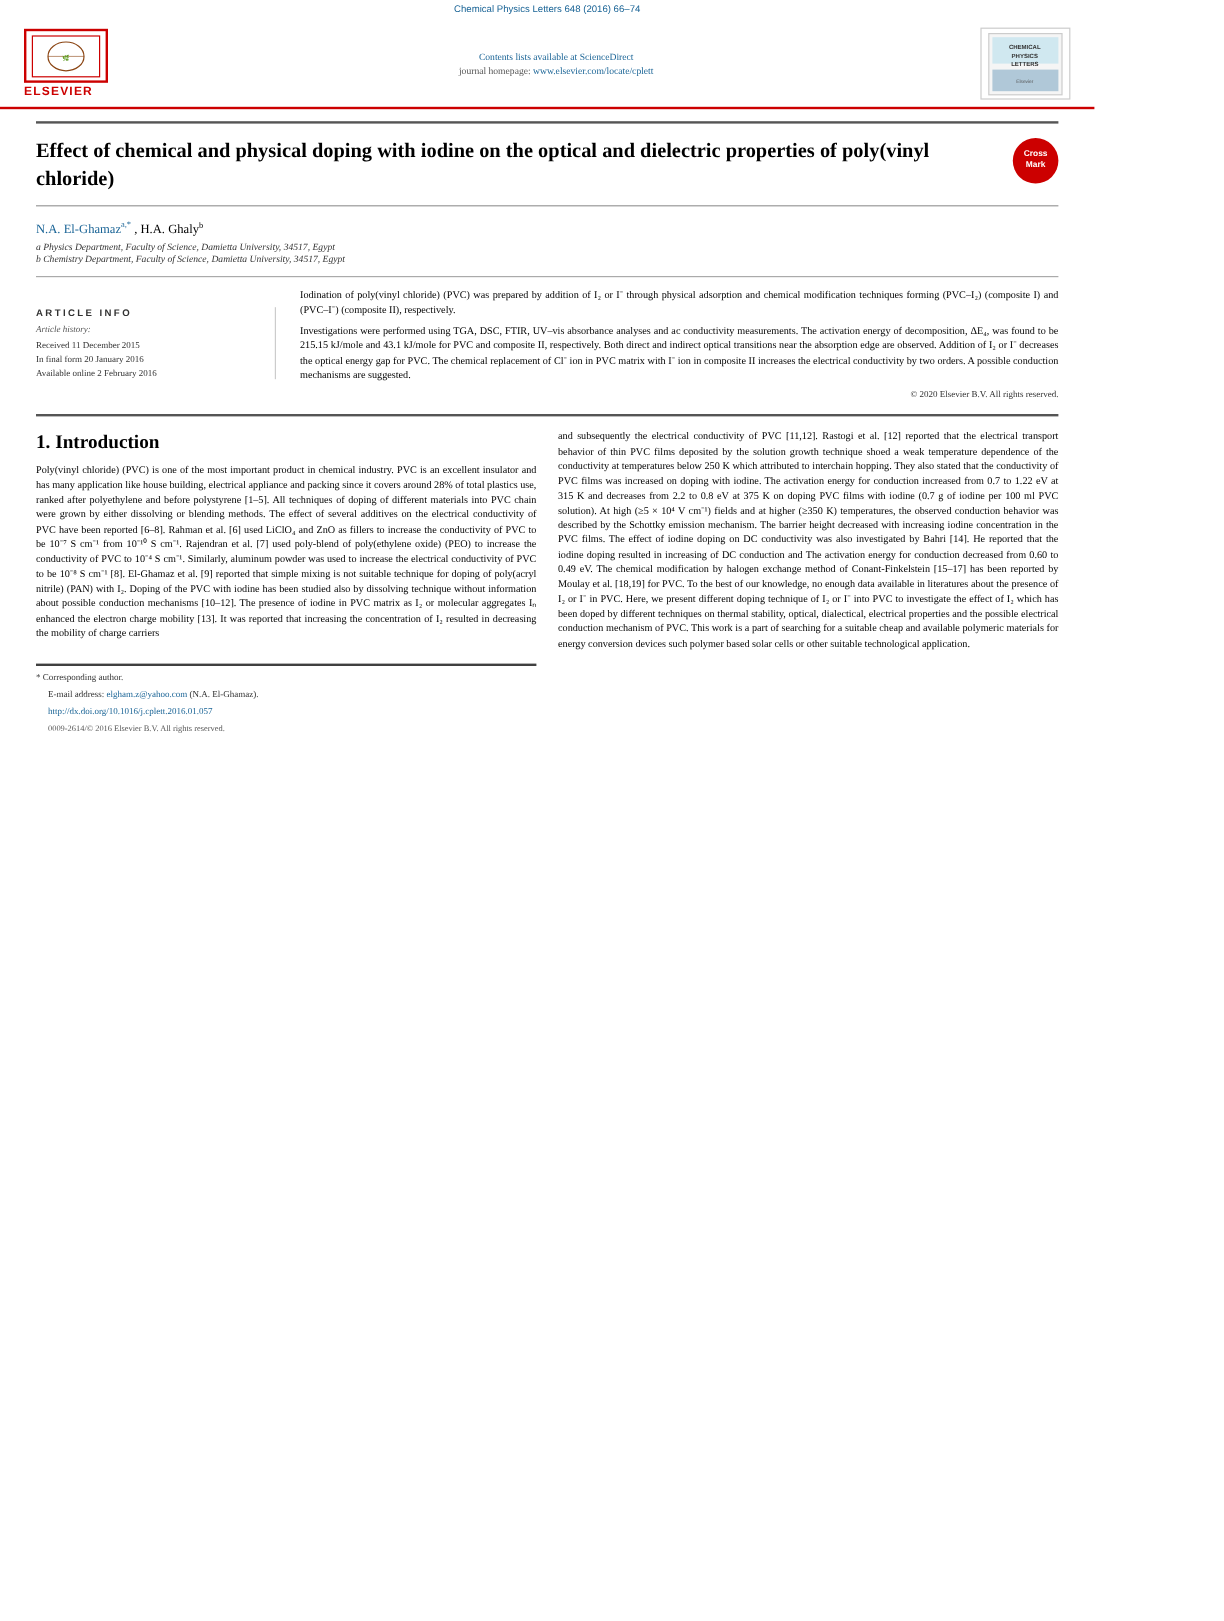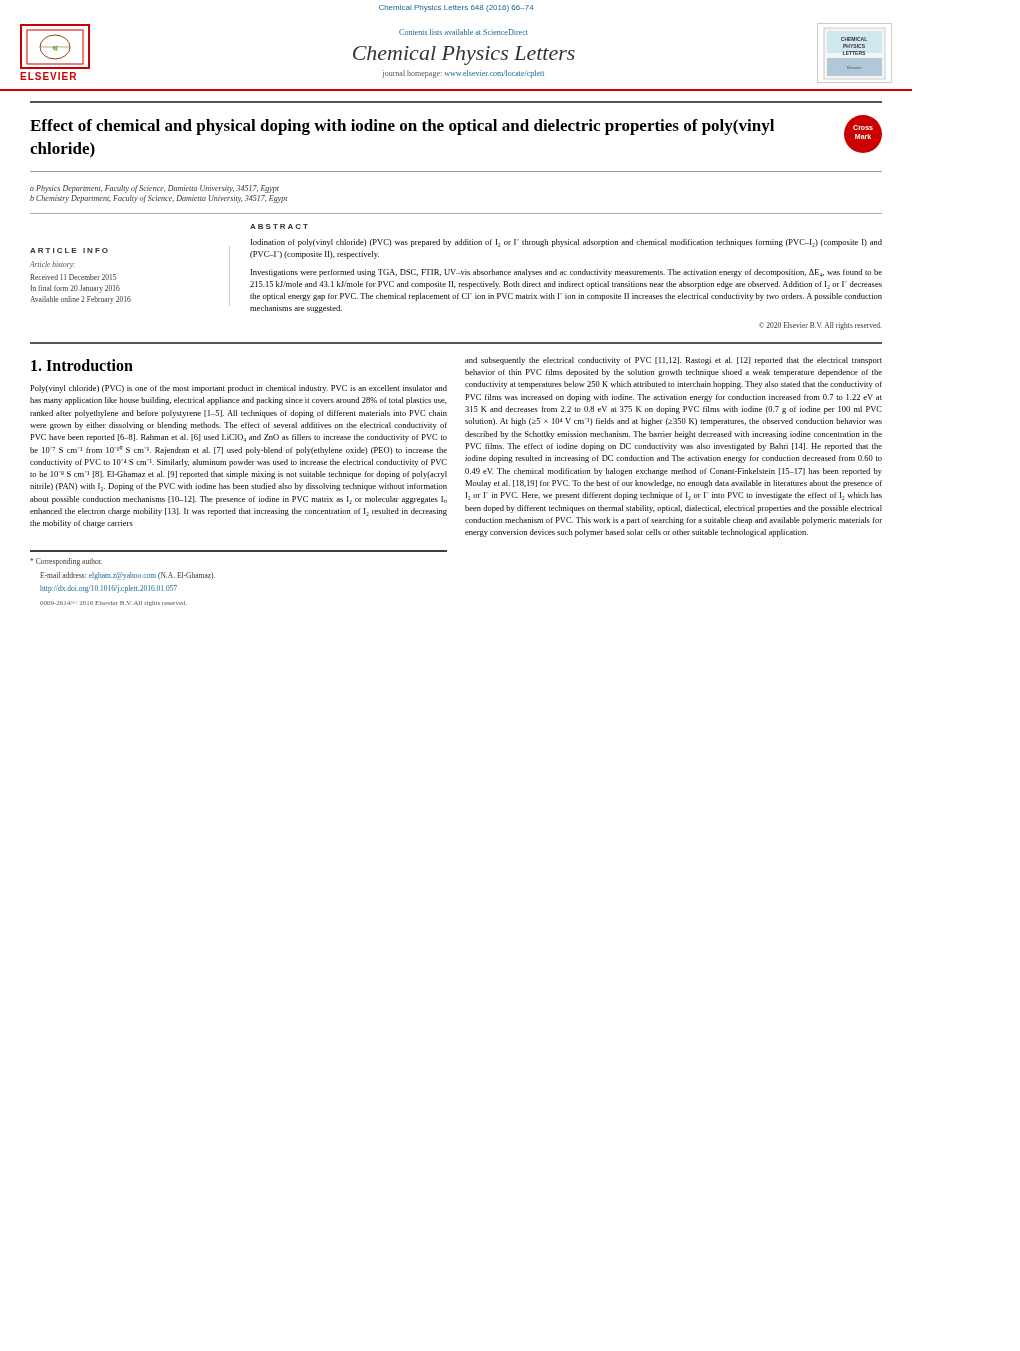--- a/index.html
+++ b/index.html
@@ -295,21 +295,20 @@
         </svg>
       </div>
       <div class="elsevier-text">ELSEVIER</div>
     </div>
 
     <div class="header-center">
       <div class="journal-ref-link">
         <span>Contents lists available at</span>
         <a href="#" style="color:#1a6496;">ScienceDirect</a>
       </div>
-      <div class="journal-title-header">Chemical Physics Letters</div>
       <div class="journal-homepage">
         <span>journal homepage:</span>
         <a href="#" style="color:#1a6496;">www.elsevier.com/locate/cplett</a>
       </div>
     </div>
 
     <div class="journal-logo-box">
       <svg width="65" height="55" viewBox="0 0 65 55">
         <rect x="2" y="2" width="61" height="51" fill="#f5f5f5" stroke="#ccc" stroke-width="1"></rect>
         <rect x="5" y="5" width="55" height="22" fill="#d0e8f0"></rect>
@@ -330,40 +329,45 @@
         <div class="crossmark-circle">
           <svg width="38" height="38" viewBox="0 0 38 38">
             <circle cx="19" cy="19" r="18" fill="#c00"></circle>
             <text x="19" y="15" text-anchor="middle" font-size="7" fill="white" font-family="sans-serif" font-weight="bold">Cross</text>
             <text x="19" y="24" text-anchor="middle" font-size="7" fill="white" font-family="sans-serif" font-weight="bold">Mark</text>
           </svg>
         </div>
       </div>
     </div>
 
+    <div class="authors">
+      <a href="#" class="author-link">
+        <span>N.A. El-Ghamaz</span><sup>a,*</sup>
+      </a>
+      <span>, H.A. Ghaly</span><sup>b</sup>
+    </div>
 
     <div class="affiliations">
       <p>a  Physics Department, Faculty of Science, Damietta University, 34517, Egypt</p>
       <p>b  Chemistry Department, Faculty of Science, Damietta University, 34517, Egypt</p>
     </div>
 
     <div class="article-meta-row">
 
       <div class="article-info-col">
         <div class="article-info-title">ARTICLE INFO</div>
         <div class="article-info-subtitle">Article history:</div>
         <div class="article-info-dates">
           <div>Received 11 December 2015</div>
           <div>In final form 20 January 2016</div>
           <div>Available online 2 February 2016</div>
         </div>
       </div>
 
       <div class="abstract-col">
-        <div class="abstract-title">ABSTRACT</div>
         <div class="abstract-text">
           <p>Iodination of poly(vinyl chloride) (PVC) was prepared by addition of I₂ or I⁻ through physical adsorption and chemical modification techniques forming (PVC–I₂) (composite I) and (PVC–I⁻) (composite II), respectively.</p>
           <p>Investigations were performed using TGA, DSC, FTIR, UV–vis absorbance analyses and ac conductivity measurements. The activation energy of decomposition, ΔE₄, was found to be 215.15 kJ/mole and 43.1 kJ/mole for PVC and composite II, respectively. Both direct and indirect optical transitions near the absorption edge are observed. Addition of I₂ or I⁻ decreases the optical energy gap for PVC. The chemical replacement of Cl⁻ ion in PVC matrix with I⁻ ion in composite II increases the electrical conductivity by two orders. A possible conduction mechanisms are suggested.</p>
         </div>
         <div class="copyright">© 2020 Elsevier B.V. All rights reserved.</div>
       </div>
     </div>
 
     <div class="body-divider"></div>
 

